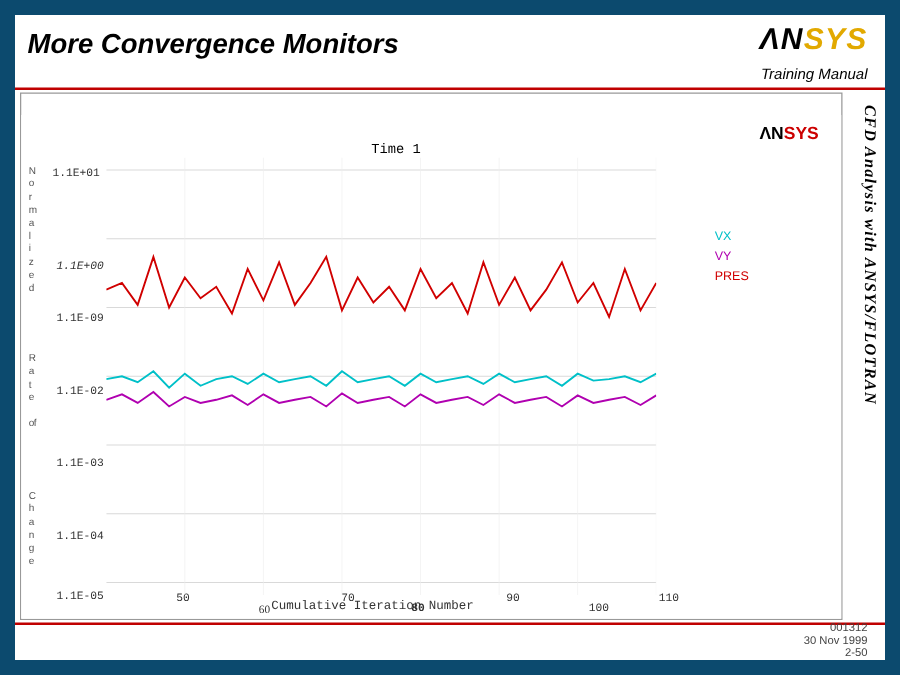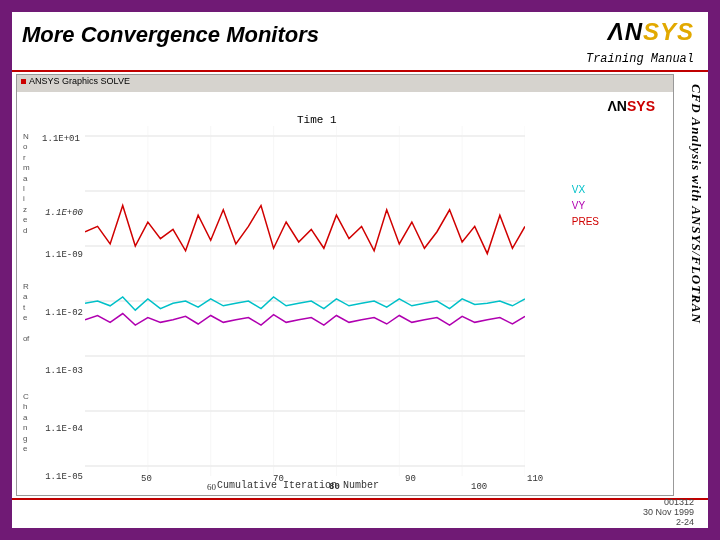--- a/index.html
+++ b/index.html
@@ -1,22 +1,22 @@
 <!DOCTYPE html>
 <html><head>
 <meta charset="utf-8">
 <style>
   html,body{margin:0;padding:0;width:720px;height:540px;font-family:Arial,Helvetica,sans-serif;}
-  .slide{width:720px;height:540px;background:#701a75;position:relative;}
+  .slide{width:720px;height:540px;background:#0c4a6e;position:relative;}
   .content{position:absolute;left:12px;top:12px;width:696px;height:516px;background:#ffffff;}
   .title{font-size:22px;font-weight:bold;font-style:italic;color:#000;position:absolute;left:10px;top:10px;}
   .logo-main{position:absolute;right:14px;top:6px;font-size:24px;font-weight:bold;font-style:italic;letter-spacing:1px;}
   .logo-main .an{color:#000;}
   .logo-main .sys{color:#e2a900;}
-  .training{position:absolute;right:14px;top:40px;font-size:12px;font-style:italic;font-family:Liberation Mono, monospace;}
+  .training{position:absolute;right:14px;top:40px;font-size:12px;font-style:italic;font-family:Liberation Sans, sans-serif;}
   .redline{position:absolute;left:0;top:58px;width:696px;height:2px;background:#c00000;}
   .redline2{position:absolute;left:0;top:486px;width:696px;height:2px;background:#c00000;}
   .spine{position:absolute;right:4px;top:72px;width:22px;font-size:13px;font-weight:bold;font-style:italic;font-family:'Times New Roman',serif;color:#000;writing-mode:vertical-rl;text-orientation:mixed;letter-spacing:1px;}
   .footer{position:absolute;right:14px;top:486px;font-size:9px;color:#444;text-align:right;line-height:1.1;}
   
   .awin{position:absolute;left:4px;top:62px;width:656px;height:420px;background:#fff;border:1px solid #999;}
   .awin-title{height:15px;background:#d6d3ce;border-bottom:1px solid #999;font-size:9px;padding:1px 3px;}
   .awin-title .ico{display:inline-block;width:5px;height:5px;background:#c00;margin:0 1px;vertical-align:middle;}
   .awin-body{position:absolute;left:0;top:17px;right:0;bottom:0;background:#fff;}
   .chart-logo{position:absolute;right:18px;top:6px;font-size:14px;font-weight:bold;}
@@ -45,24 +45,20 @@
     <div class="title">More Convergence Monitors</div>
 
     <div class="logo-main">
       <span class="an">ΛN</span><span class="sys">SYS</span>
     </div>
     <div class="training">Training Manual</div>
 
     <div class="redline"></div>
 
     <div class="awin">
-      <div class="awin-title">
-        <span class="ico"></span>
-        <span>ANSYS Graphics   SOLVE</span>
-      </div>
       <div class="awin-body">
 
         <div class="chart-logo">
           <span class="an">ΛN</span><span class="sys">SYS</span>
         </div>
 
         <div class="plot-title">Time   1</div>
 
         <div class="yaxis-lab">N
 o
@@ -133,17 +129,17 @@
       </div>
     </div>
 
     <div class="spine">CFD Analysis with ANSYS/FLOTRAN</div>
 
     <div class="redline2"></div>
 
     <div class="footer">
       <div>001312</div>
       <div>30 Nov 1999</div>
-      <div>2-24</div>
+      <div>2-50</div>
     </div>
 
   </div>
 </div>
 
 </body></html>

